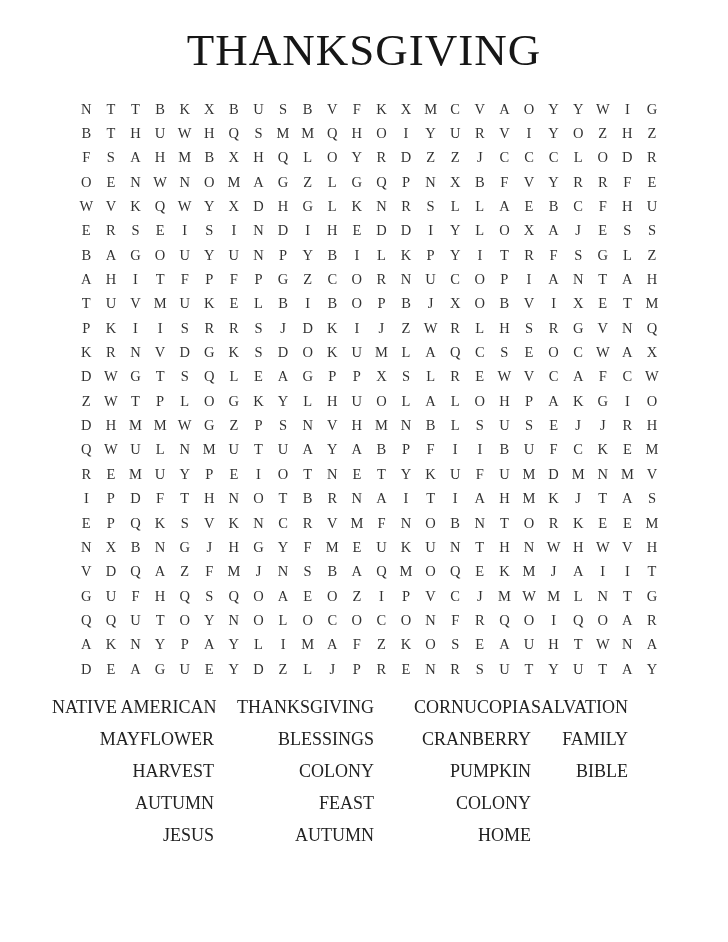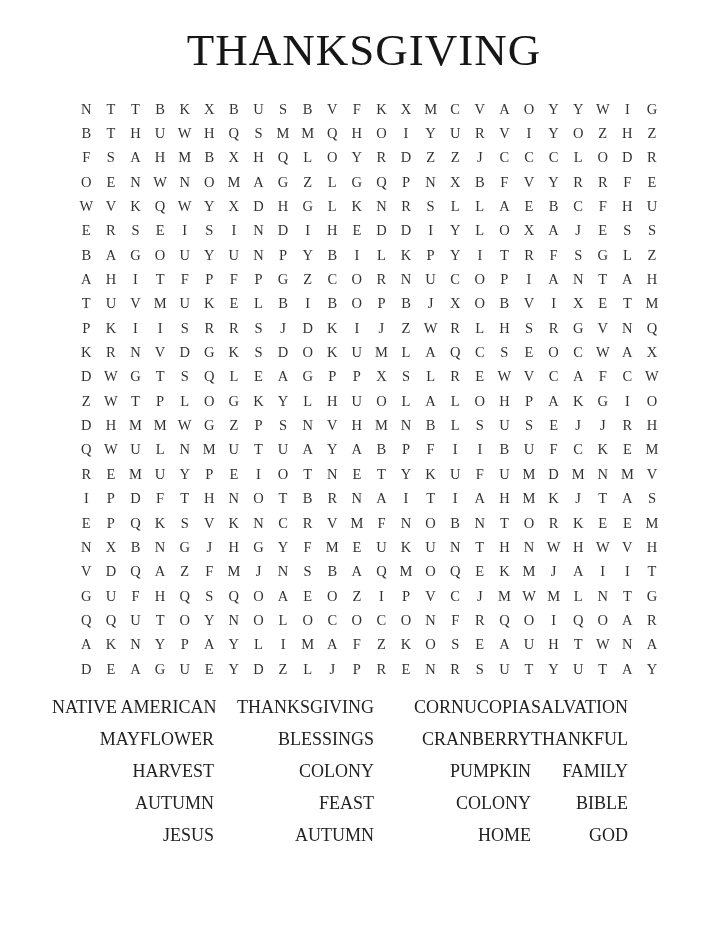--- a/index.html
+++ b/index.html
@@ -659,19 +659,17 @@
       </div>
       <div class="word-col">
         <div class="word">CORNUCOPIA</div>
         <div class="word">CRANBERRY</div>
         <div class="word">PUMPKIN</div>
         <div class="word">COLONY</div>
         <div class="word">HOME</div>
       </div>
       <div class="word-col">
         <div class="word">SALVATION</div>
-        <div class="word">THANKFUL</div>
         <div class="word">FAMILY</div>
         <div class="word">BIBLE</div>
-        <div class="word">GOD</div>
       </div>
     </div>
 </div>
 
 </body></html>

